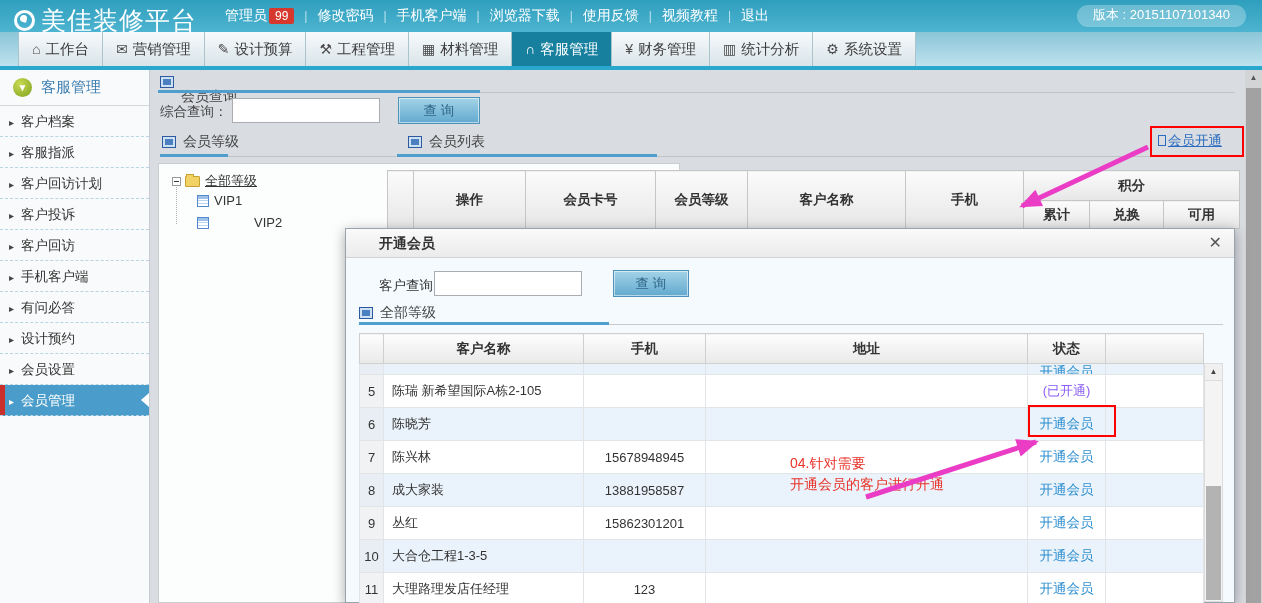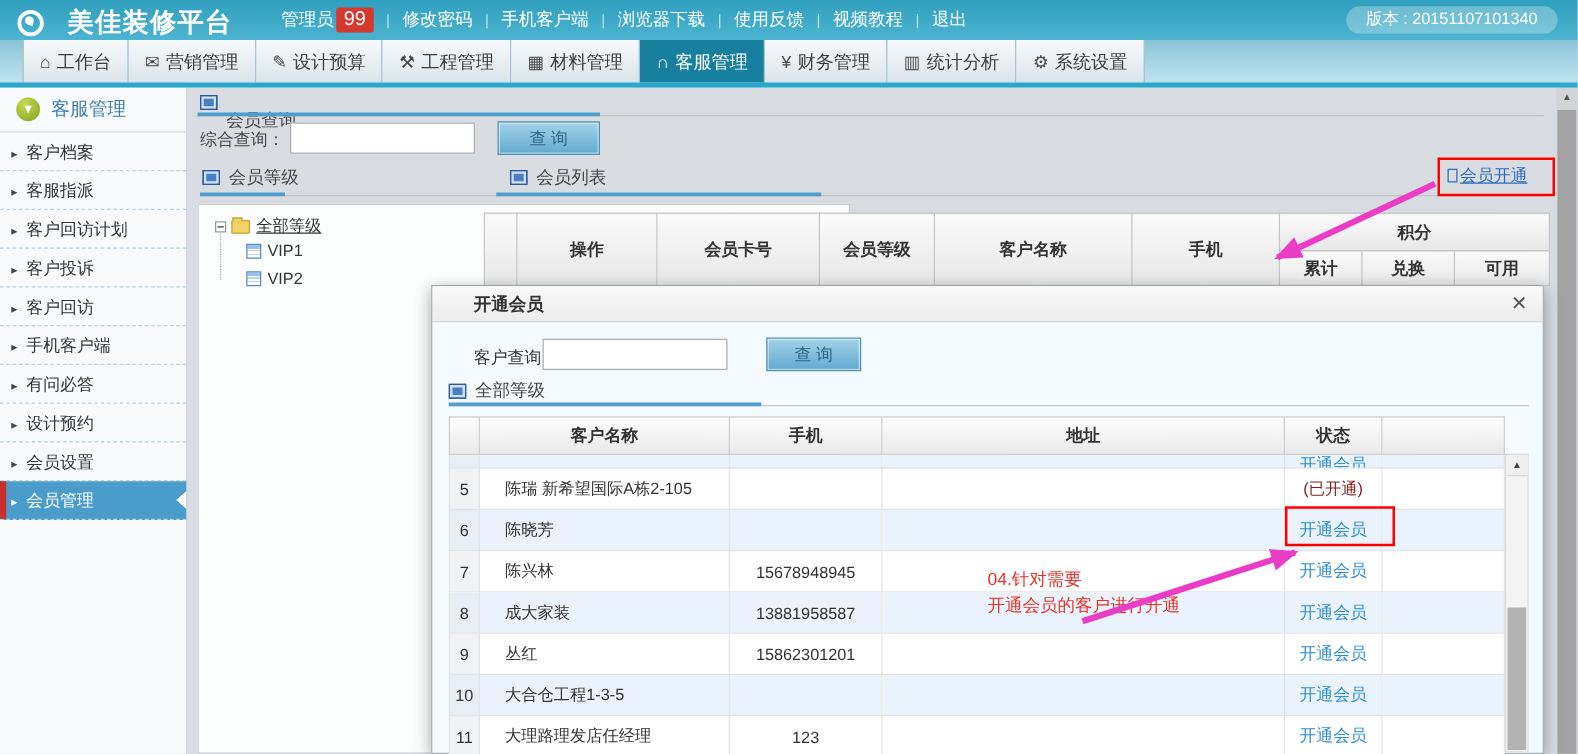--- a/index.html
+++ b/index.html
@@ -5,24 +5,24 @@
   * { margin:0; padding:0; box-sizing:border-box; }
   html,body { width:1262px; height:603px; overflow:hidden; font-family:"Liberation Sans","DejaVu Sans",sans-serif; background:#d9dce1; }
   .abs { position:absolute; }
 
   
   .topbar { position:absolute; left:0; top:0; width:1262px; height:32px;
     background:linear-gradient(180deg,#2f9fbe 0%,#4db4d0 100%); color:#fff; z-index:5; }
   .logo-wrap { position:absolute; left:14px; top:4px; display:flex; align-items:center; }
   .logo-icon { width:21px; height:21px; border:3px solid #fff; border-radius:50%; position:relative; }
   .logo-icon::after { content:""; position:absolute; left:3px; top:2px; width:7px; height:7px; background:#fff; border-radius:50% 50% 0 50%; transform:rotate(15deg); }
-  .logo-text { margin-left:19px; font-size:21px; font-weight:bold; letter-spacing:1px; }
+  .logo-text { margin-left:6px; font-size:25px; font-weight:normal; letter-spacing:1px; }
   .topmenu { position:absolute; left:215px; top:0; height:32px; display:flex; align-items:center; font-size:14px; }
   .menu-item { padding:0 10px; cursor:pointer; white-space:nowrap; }
-  .badge { display:inline-block; background:#d6382e; color:#fff; font-size:16px; padding:1px 6px; border-radius:2px; margin-left:2px; }
+  .badge { display:inline-block; background:#d6382e; color:#fff; font-size:12px; padding:1px 6px; border-radius:2px; margin-left:2px; }
   .sep { color:rgba(255,255,255,.65); font-size:12px; }
   .version-pill { position:absolute; right:16px; top:5px; height:22px; line-height:20px;
     background:rgba(255,255,255,.28); border-radius:12px; padding:0 16px; font-size:13px; color:#fff; }
 
   
   .tabbar { position:absolute; left:0; top:32px; width:1262px; height:34px;
     background:linear-gradient(180deg,#8ac5d8 0%,#bfe2ee 100%); z-index:5; }
   .tabs { display:flex; margin-left:18px; height:34px; }
   .tab { display:flex; align-items:center; padding:0 13px; height:34px; font-size:14.5px; color:#3c3c3c;
     background:linear-gradient(180deg,#f7fafb 0%,#d9e4e9 100%); border-right:1px solid #aac4ce; cursor:pointer; white-space:nowrap; }
@@ -90,29 +90,29 @@
   .modal-close { position:absolute; right:12px; top:4px; font-size:16px; color:#555; cursor:pointer; }
   .modal-body { position:absolute; left:0; top:29px; right:0; bottom:0; background:#f4fafd; }
   .m-label { position:absolute; left:33px; top:19px; font-size:13.5px; color:#333; }
   .m-input { position:absolute; left:88px; top:13px; width:148px; height:25px; border:1px solid #a9adb2; background:#fff; padding:0 6px; font-size:13px; }
   .m-btn { left:267px; top:12px; width:76px; }
 
   table.ctable { position:absolute; left:13px; top:75px; border-collapse:collapse; table-layout:fixed; background:#fff; }
   table.ctable th { background:linear-gradient(180deg,#fdfdfd,#e9e9e9); border:1px solid #cfcfcf;
     font-size:13.5px; color:#333; font-weight:bold; height:30px; }
   table.ctable td { border:1px solid #e2e5e8; font-size:13px; color:#333; height:33px; text-align:center; overflow:hidden; }
-  table.ctable td.name { text-align:left; padding-left:20px; }
+  table.ctable td.name { text-align:left; padding-left:8px; }
   table.ctable td.num { background:#f1f2f3; }
   table.ctable tr.blue td { background:#eaf3fb; }
   table.ctable tr.blue td.num { background:#e8eef3; }
   table.ctable tr.partial td { height:10px; }
   .clip { height:10px; overflow:hidden; }
   .clip .open-link { display:inline-block; margin-top:-10px; }
   .open-link { color:#2e8fd0; cursor:pointer; font-size:13.5px; }
-  .opened-text { color:#7f1d1d; }
+  .opened-text { color:#8b5cf6; }
 
   
   .v-scroll { position:absolute; left:858px; top:105px; width:19px; bottom:0; background:#f4f4f4; border:1px solid #dcdcdc; }
   .v-scroll .sc-up { height:17px; background:#f0f0f0; border-bottom:1px solid #dcdcdc; text-align:center; font-size:8px; color:#444; line-height:16px; cursor:pointer; }
   .v-scroll .sc-thumb { position:absolute; left:1px; right:1px; top:122px; bottom:1px; background:#b3b3b3; cursor:pointer; }
 
   
   .page-scroll { position:absolute; left:1245px; top:70px; width:17px; height:533px; background:#d2d4d6; z-index:4; }
   .page-scroll .sc-up { height:16px; text-align:center; font-size:8px; color:#555; line-height:15px; cursor:pointer; }
   .page-scroll .sc-thumb { position:absolute; left:1px; right:1px; top:18px; bottom:0; background:#a2a2a2; cursor:pointer; }
@@ -238,21 +238,21 @@
     <div class="tree-row" style="left:13px; top:8px;text-decoration:underline;">
       <span class="expander"></span>
       <span class="folder-icon"></span>
       <span>全部等级</span>
     </div>
     <div id="tree-children">
         <div class="tree-row" style="left: 38px; top: 29px;">
           <span class="table-icon"></span>
           <span>VIP1</span>
         </div>
-        <div class="tree-row" style="left: 38px; top: 51px;">
+        <div class="tree-row" style="left: 38px; top: 51px; gap: 40px;">
           <span class="table-icon"></span>
           <span>VIP2</span>
         </div>
       </div>
   </div>
 
   <table class="mtable">
     <colgroup>
         <col style="width:26px">
         <col style="width:112px">

